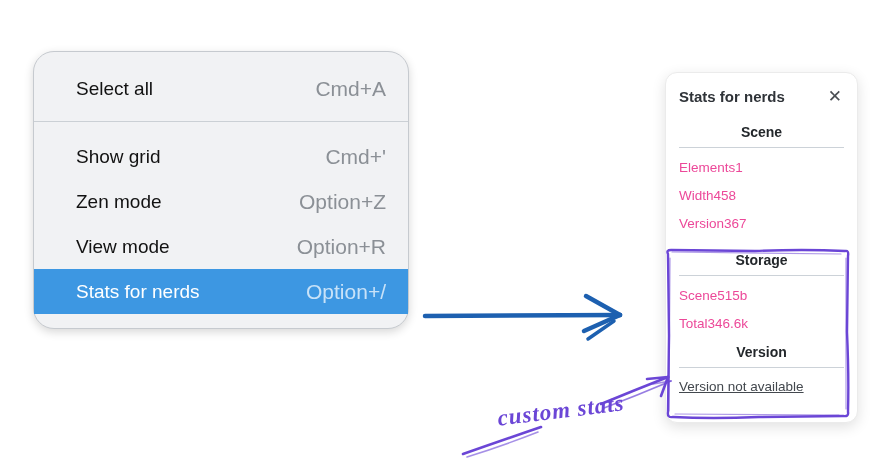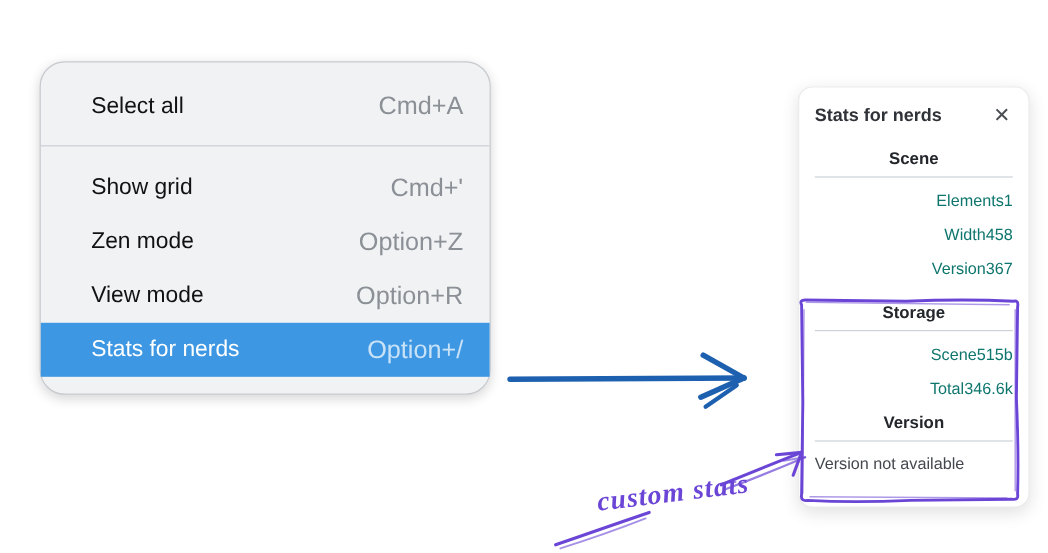--- a/index.html
+++ b/index.html
@@ -88,29 +88,30 @@
     color: #23272b;
     margin: 4px 0 7px 0;
   }
   .sec-rule {
     border: none;
     border-top: 1px solid #ccd2d8;
     margin: 0 0 6px 0;
   }
   .stat-row {
     display: flex;
-    justify-content: flex-end;
+    justify-content: flex-start;
     font-size: 13.5px;
     line-height: 28px;
-    color: #0f766e;
+    color: #ec4899;
   }
   .sec-note {
     font-size: 13.5px;
     line-height: 26px;
     color: #43484e;
+    text-decoration: underline;
   }
   .section.storage { margin-top: 14px; }
   .section.version { margin-top: 6px; }
 
   
   .sketch {
     position: absolute;
     pointer-events: none;
   }
   .annotation-label {

